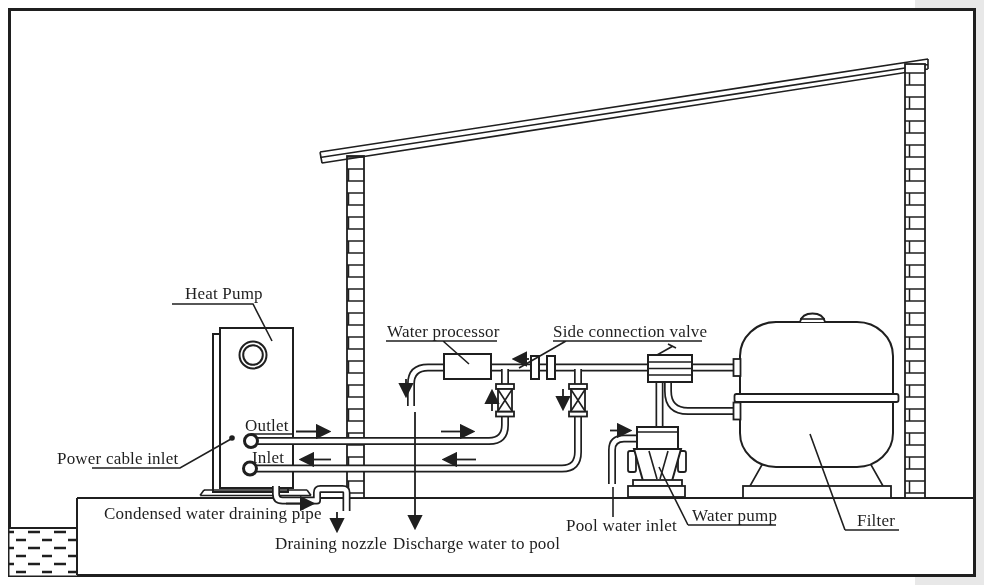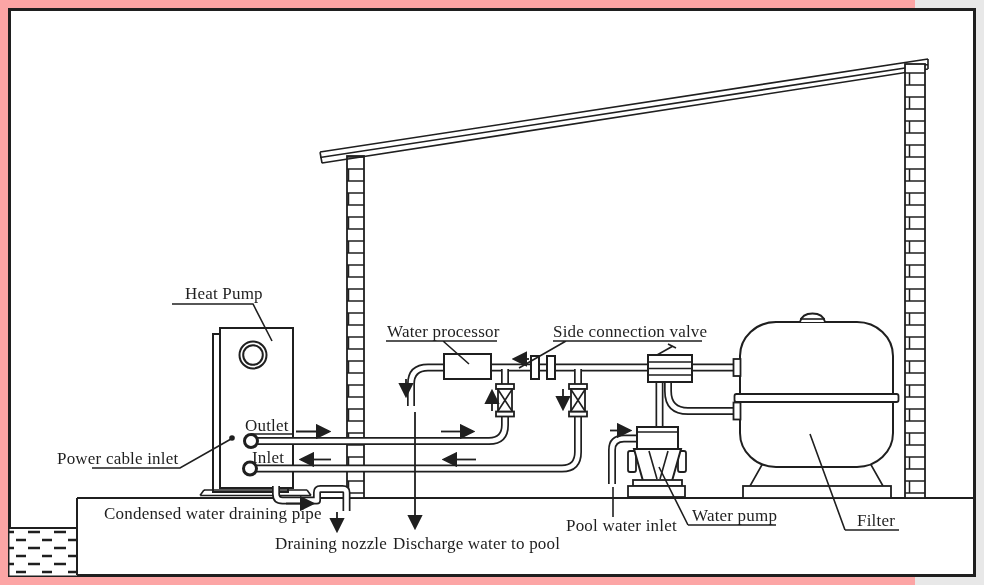--- a/index.html
+++ b/index.html
@@ -1,16 +1,16 @@
 <!DOCTYPE html>
 <html><head>
 <meta charset="utf-8">
 <style>
   html,body { margin:0; padding:0; background:#e8e8e8; }
-  .stage { width:915px; height:585px; background:#fca5a5; position:relative; font-family:"Liberation Serif", serif; }
+  .stage { width:915px; height:585px; background:#ffffff; position:relative; font-family:"Liberation Serif", serif; }
   svg { display:block; }
   .ln   { stroke:#1f1f1f; fill:none; stroke-width:2; }
   .thin { stroke:#1f1f1f; fill:none; stroke-width:1.6; }
   .wh   { fill:#ffffff; }
   .lbl  { font-family:"Liberation Serif", serif; font-size:17px; fill:#1f1f1f; letter-spacing:0.2px; }
   .pipe-o { stroke:#1f1f1f; fill:none; stroke-width:8;   stroke-linejoin:round; }
   .pipe-i { stroke:#ffffff; fill:none; stroke-width:4.6; stroke-linejoin:round; }
   .arr  { stroke:#1f1f1f; fill:none; stroke-width:1.8; }
 </style>
 </head>

